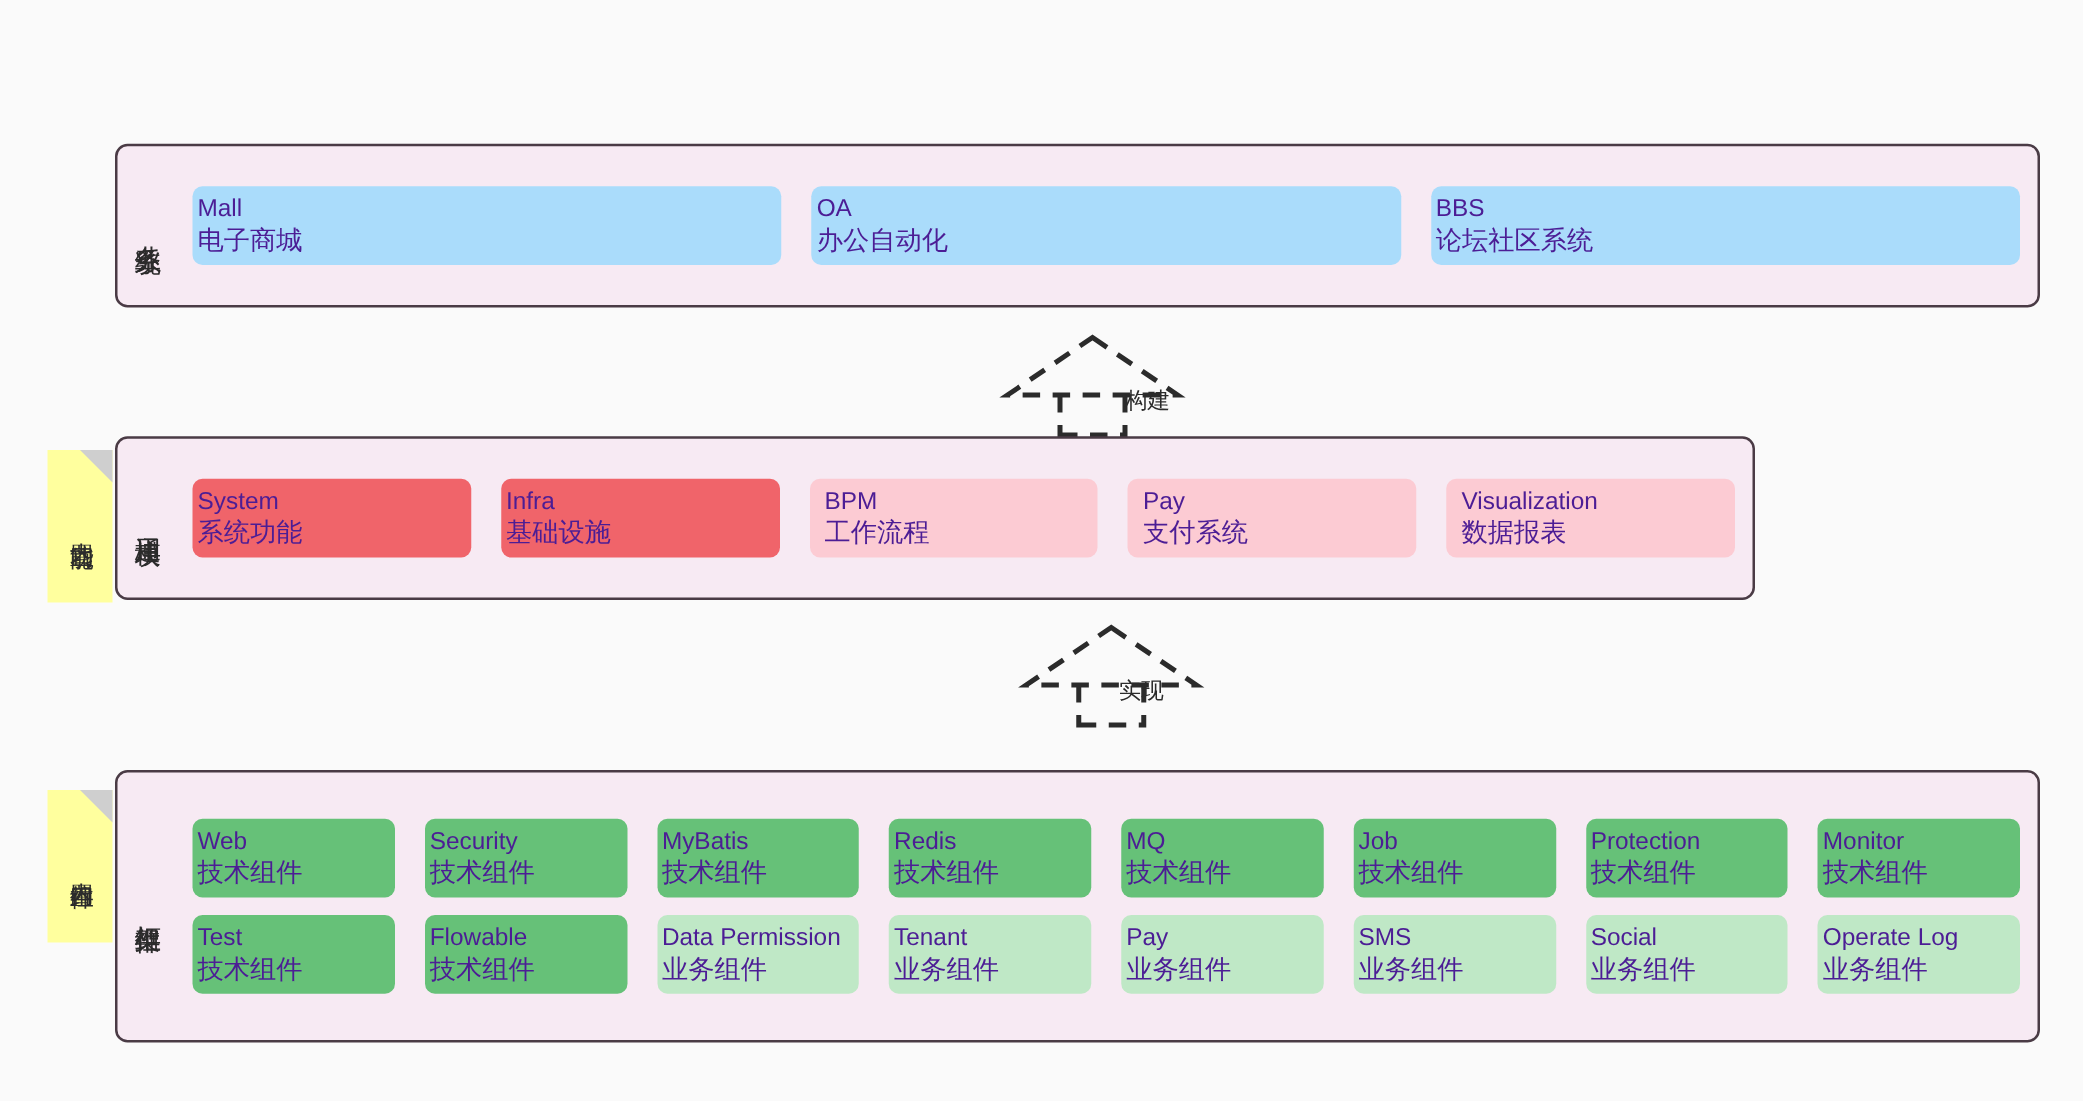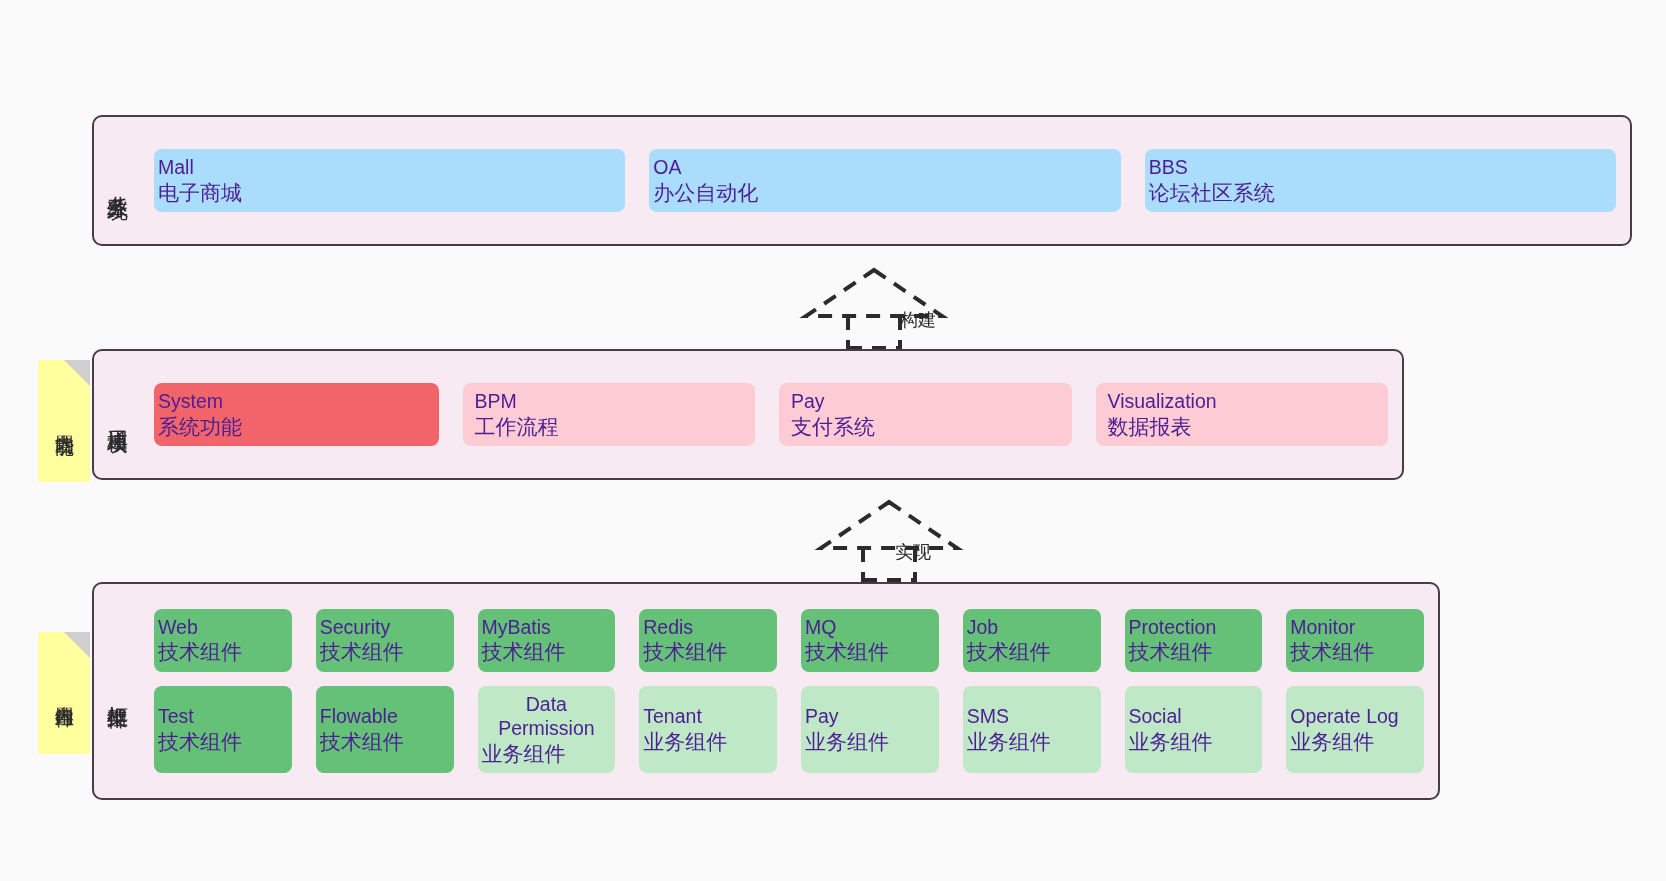--- a/index.html
+++ b/index.html
@@ -153,20 +153,24 @@
   </div>
 
   <div class="layer" id="layer-1" style="left:92px; top:349px; width:1312px; height:131px;">
     <div class="layer-title">通用模块</div>
     <div class="layer-body">
       <div class="row">
         <div class="box red-strong">
           <span class="en">System</span>
           <span class="cn">系统功能</span>
         </div>
+        <div class="box red-strong">
+          <span class="en">Infra</span>
+          <span class="cn">基础设施</span>
+        </div>
         <div class="box red-soft">
           <span class="en">BPM</span>
           <span class="cn">工作流程</span>
         </div>
         <div class="box red-soft">
           <span class="en">Pay</span>
           <span class="cn">支付系统</span>
         </div>
         <div class="box red-soft">
           <span class="en">Visualization</span>
@@ -182,21 +186,21 @@
       <path d="M48 48 L48 82 M100 48 L100 82 M48 80 L100 80" fill="none" stroke="#2b2b2b" stroke-width="4" stroke-dasharray="14 10"></path>
     </svg>
     <span class="alabel" style="top:40px; left:78px; transform:none;">实现</span>
   </div>
 
   <div class="note" id="note-1" style="left:38px; top:632px; width:52px; height:122px;">
     <span class="fold"></span>
     <span>内置组件</span>
   </div>
 
-  <div class="layer" id="layer-2" style="left:92px; top:582px; width:1348px; height:218px;">
+  <div class="layer" id="layer-2" style="left:92px; top:616px; width:1540px; height:218px;">
     <div class="layer-title">框架组件</div>
     <div class="layer-body">
 
       <div class="row">
         <div class="box green-strong">
           <span class="en">Web</span>
           <span class="cn">技术组件</span>
         </div>
         <div class="box green-strong">
           <span class="en">Security</span>

